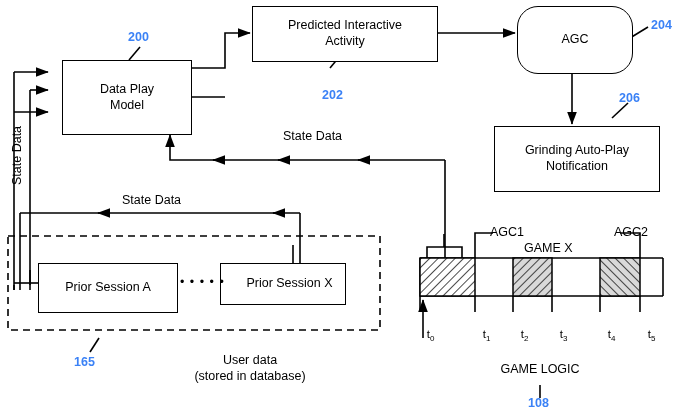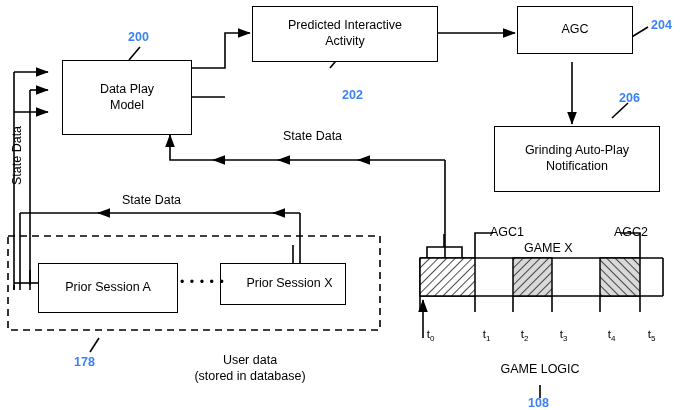--- a/index.html
+++ b/index.html
@@ -162,23 +162,23 @@
   <div class="box" style="left:62px; top:60px; width:130px; height:75px;">
     <span style="white-space:pre-line;">Data Play
 Model</span>
   </div>
   <div class="ref" style="left:128px; top:30px;">200</div>
 
   <div class="box" style="left:252px; top:6px; width:186px; height:56px;">
     <span style="white-space:pre-line;">Predicted Interactive
 Activity</span>
   </div>
-  <div class="ref" style="left:322px; top:88px;margin-left:20px;">202</div>
-
-  <div class="box" style="left:517px; top:6px; width:116px; height:48px;">
+  <div class="ref" style="left:322px; top:88px;">202</div>
+
+  <div class="box" style="left:517px; top:6px; width:116px; height:68px;border-radius:21px;">
     <span>AGC</span>
   </div>
   <div class="ref" style="left:651px; top:18px;">204</div>
 
   <div class="box" style="left:494px; top:126px; width:166px; height:66px;">
     <span style="white-space:pre-line;">Grinding Auto-Play
 Notification</span>
   </div>
   <div class="ref" style="left:619px; top:91px;">206</div>
 
@@ -191,21 +191,21 @@
   </div>
 
   <div class="lbl" style="left:180px; top:275px; letter-spacing:1px;">• • • • •</div>
 
   <div class="vert" style="left:10px; top:185px;">State Data</div>
 
   <div class="lbl" style="left:283px; top:129px;">State Data</div>
 
   <div class="lbl" style="left:122px; top:193px;">State Data</div>
 
-  <div class="ref" style="left:74px; top:355px;">178</div>
+  <div class="ref" style="left:74px; top:355px;">165</div>
 
   <div class="center-txt" style="left:150px; top:352px; width:200px; white-space:pre-line;">User data
 (stored in database)</div>
 
   <svg class="layer" viewBox="0 0 683 410">
     <defs>
       <pattern id="hatchA" width="6" height="6" patternTransform="rotate(45)" patternUnits="userSpaceOnUse">
         <rect width="6" height="6" fill="#fff"></rect>
         <line x1="0" y1="0" x2="0" y2="6" stroke="#000" stroke-width="1.4"></line>
       </pattern>

